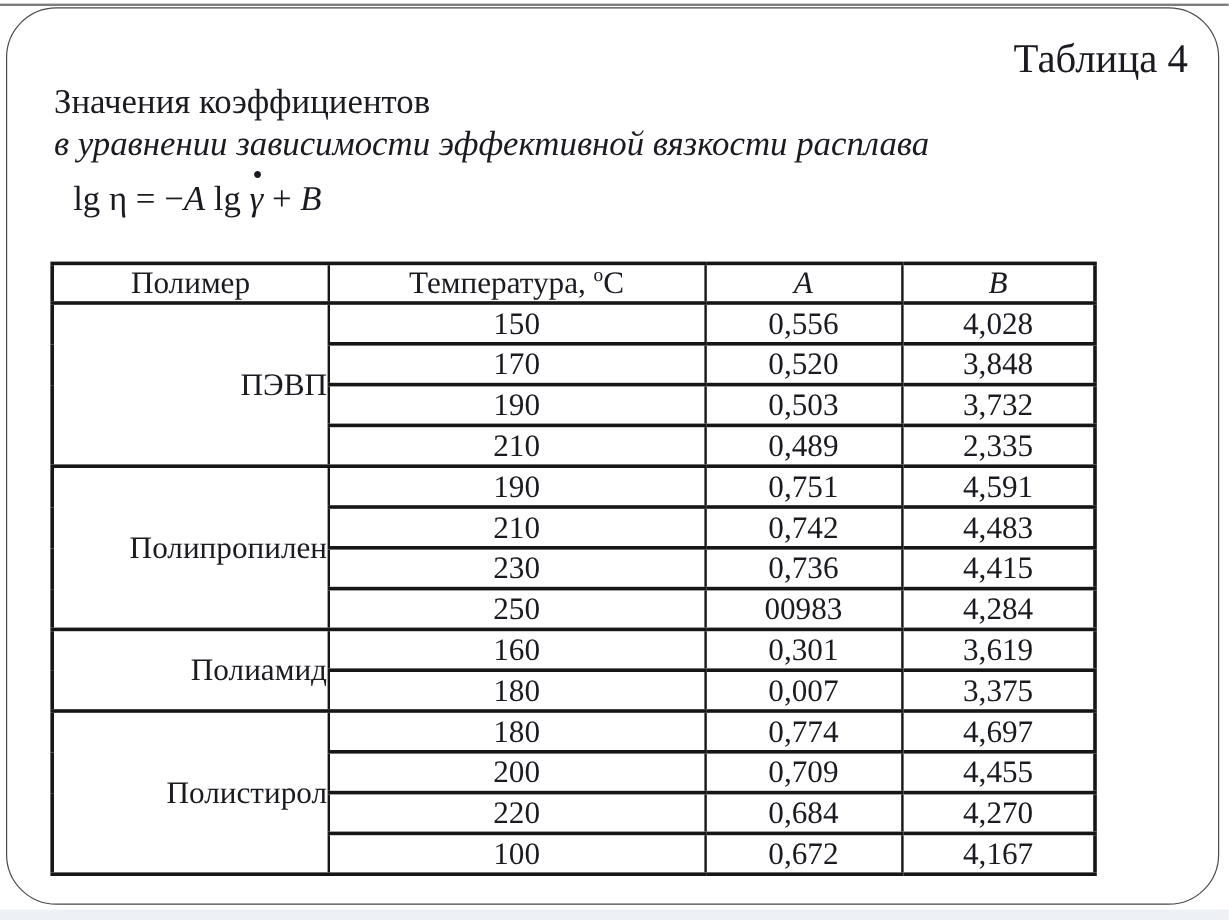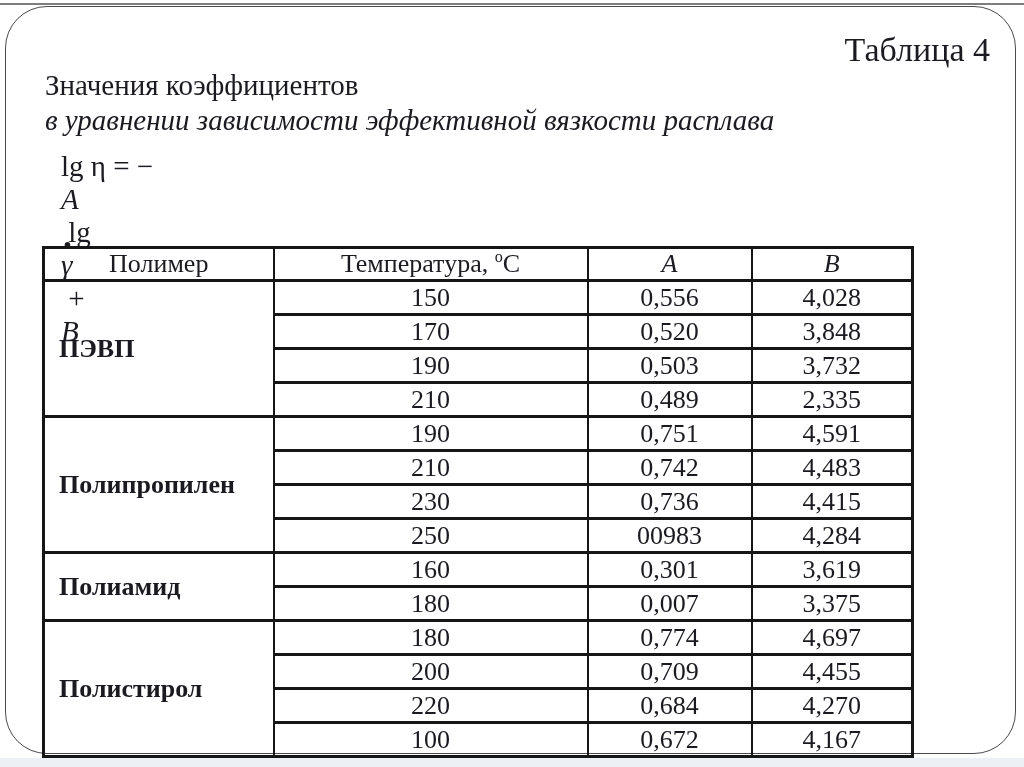--- a/index.html
+++ b/index.html
@@ -25,41 +25,41 @@
   .title-line{
     position:absolute;left:45px;width:870px;text-align:left;font-size:29px;
     white-space:nowrap;
   }
   .title-line-1{top:69px;}
   .title-line-2{top:104px;font-style:italic;}
   .title-line-3{
     position:absolute;left:47px;top:150px;font-size:29px;white-space:nowrap;
     display:flex;align-items:baseline;
   }
-  .equation{margin-left:14px;display:inline-flex;align-items:baseline;white-space:pre;flex-direction:column;}
+  .equation{margin-left:14px;display:inline-flex;align-items:baseline;white-space:pre;}
   .equation .it{font-style:italic;}
   .gamma-wrap{position:relative;display:inline-block;font-style:italic;}
   .gamma-dot{
     position:absolute;left:50%;top:-16px;transform:translateX(-40%);
     font-style:normal;font-size:24px;line-height:1;
   }
   table.coef-table{
     position:absolute;left:42px;top:218px;border-collapse:collapse;
-    table-layout:fixed;width:869px;font-size:26px;margin-top:28px;
+    table-layout:fixed;width:869px;font-size:26px;
   }
   .coef-table th,.coef-table td{
     border-left:2px solid #161616;border-right:2px solid #161616;
     border-top:3px solid #161616;border-bottom:3px solid #161616;
     padding:0;height:31px;text-align:center;font-weight:normal;
     overflow:hidden;
   }
   .coef-table{border:3px solid #161616;}
   .coef-table th{height:30px;}
   .coef-table .polymer-cell{
-    text-align:left;padding-left:14px;vertical-align:middle;font-weight:bold;
+    text-align:right;padding-left:14px;vertical-align:middle;
   }
   .coef-table .hdr-ab{font-style:italic;}
   sup.deg{font-size:0.62em;vertical-align:super;line-height:0;}
 </style>
 </head>
 <body>
 
 <div class="top-edge-line"></div>
 <div class="slide-frame"></div>
 <div class="bottom-edge-strip"></div>

